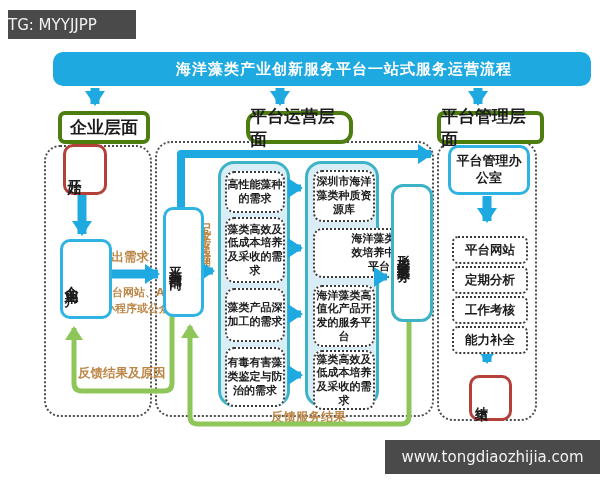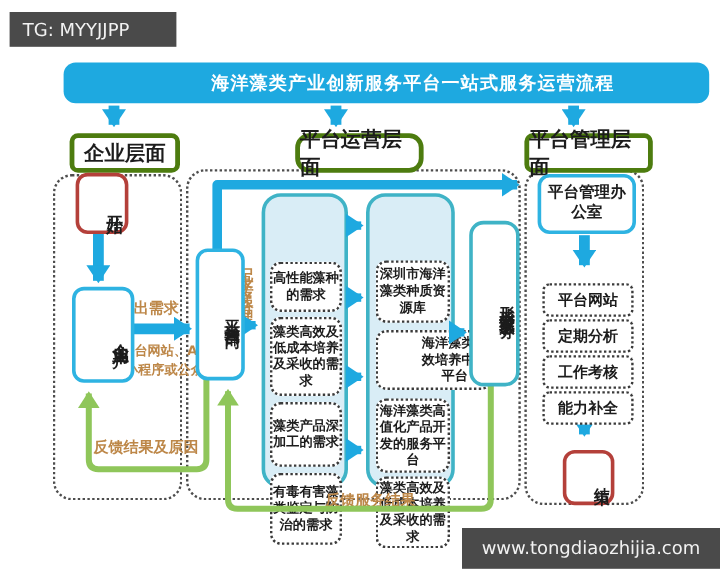--- a/index.html
+++ b/index.html
@@ -8,48 +8,48 @@
   .abs{position:absolute;}
   
   .bar{background:#4a4a4a;color:#f2f2f2;display:flex;align-items:center;z-index:6;}
   
   .banner{background:#1ea9e0;color:#fff;border-radius:10px;display:flex;align-items:center;
           justify-content:center;font-weight:bold;font-size:15px;letter-spacing:1px;z-index:4;}
   
   .layerbox{background:#fff;border:4px solid #4d7c0f;border-radius:7px;display:flex;align-items:center;
             justify-content:center;font-weight:bold;font-size:17px;z-index:4;}
   
-  .node{background:#fff;display:flex;align-items:center;justify-content:flex-end;font-weight:bold;
+  .node{background:#fff;display:flex;align-items:center;justify-content:flex-start;font-weight:bold;
         text-align:center;z-index:4;border-radius:10px;}
   .node .vt{writing-mode:vertical-rl;text-orientation:upright;letter-spacing:2px;}
   .blue-border{border:3px solid #2eb3e2;}
   .teal-border{border:3px solid #3fb3c6;}
   .red-border{border:3px solid #b4403a;}
   
   .section{border:2px dotted #4d4d4d;border-radius:16px;z-index:1;}
   
   .tealgroup{background:#d9edf6;border:3px solid #3fb3c6;border-radius:16px;z-index:1;}
   
   .dotbox{position:absolute;background:#fff;border:2px dotted #3b3b3b;border-radius:9px;display:flex;
           align-items:center;justify-content:center;text-align:center;font-weight:bold;
-          font-size:11px;line-height:1.25;margin-top:47px;}
+          font-size:11px;line-height:1.25;}
   .taskbox{background:#fff;border:2px dotted #3b3b3b;border-radius:6px;display:flex;align-items:center;
            justify-content:center;font-weight:bold;font-size:12.5px;z-index:4;}
   
   .note{color:#bd8748;font-weight:bold;font-size:12.5px;z-index:2;white-space:nowrap;}
   .note.small{font-size:11px;}
   .note.vert{writing-mode:vertical-rl;text-orientation:upright;letter-spacing:7px;}
   svg.overlay{position:absolute;left:0;top:0;z-index:3;pointer-events:none;}
 </style>
 </head>
 <body>
 
 <div id="canvas">
 
-  <div class="bar abs" style="left:8px;top:10px;width:128px;height:29px;padding-left:11px;font-size:15px;">
+  <div class="bar abs" style="left:8px;top:10px;width:128px;height:29px;font-size:15px;">
     <span>TG: MYYJJPP</span>
   </div>
   <div class="bar abs" style="left:385px;top:440px;width:215px;height:34px;justify-content:center;font-size:15px;">
     <span>www.tongdiaozhijia.com</span>
   </div>
 
   <div class="banner abs" style="left:53px;top:52px;width:494px;height:34px;padding-left:44px;">
     <span>海洋藻类产业创新服务平台一站式服务运营流程</span>
   </div>
 

